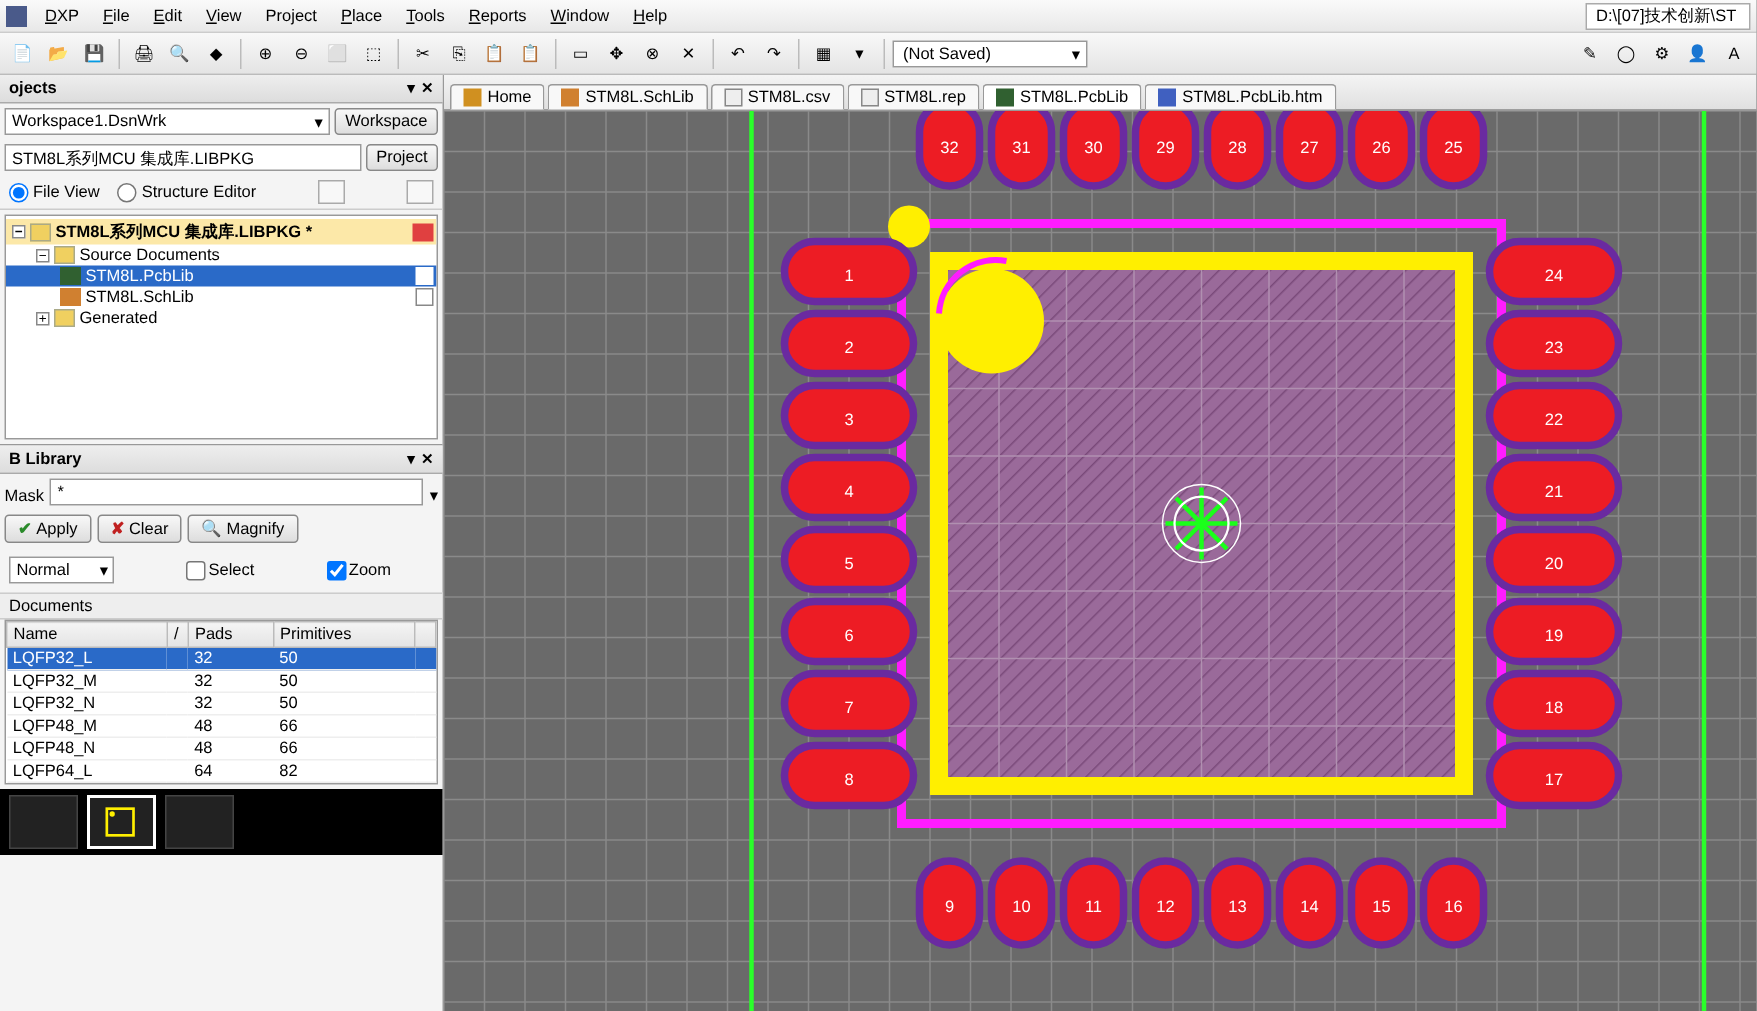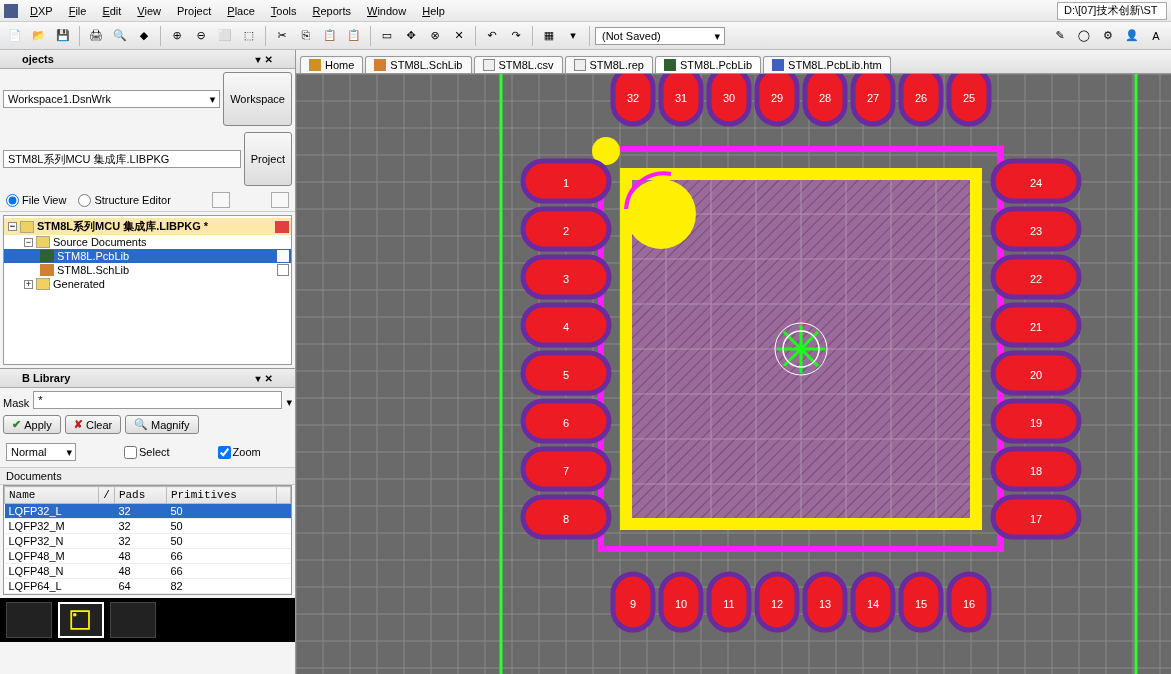--- a/index.html
+++ b/index.html
@@ -15,27 +15,27 @@
 .toolbar { height: 28px; background: linear-gradient(#f8f8f8,#e4e4e4); border-bottom: 1px solid #bbb; display: flex; align-items: center; padding: 0 4px; gap: 2px; }
 .toolbar .btn { width: 22px; height: 22px; border: 1px solid transparent; display: flex; align-items: center; justify-content: center; cursor: pointer; border-radius: 2px; }
 .toolbar .sep { width: 1px; height: 20px; background: #bbb; margin: 0 3px; }
 .toolbar .combo { border: 1px solid #999; background: #fff; padding: 2px 20px 2px 6px; min-width: 130px; position: relative; }
 .toolbar .combo::after { content: "▾"; position: absolute; right: 4px; }
 
 .main { display: flex; height: calc(100% - 50px); }
 
 .leftpane { width: 296px; background: #f4f4f4; border-right: 1px solid #999; display: flex; flex-direction: column; }
 
-.panel-hdr { background: linear-gradient(#eee,#ddd); border-bottom: 1px solid #aaa; padding: 3px 22px; font-weight: bold; display: flex; align-items: center; }
+.panel-hdr { background: linear-gradient(#eee,#ddd); border-bottom: 1px solid #aaa; padding: 3px 6px; font-weight: bold; display: flex; align-items: center; }
 .panel-hdr .sp { flex: 1; }
 .panel-hdr .ctrl { margin-left: 4px; cursor: pointer; font-size: 10px; }
 
 .proj-top { padding: 3px; display: flex; gap: 3px; align-items: center; }
 .proj-top input, .proj-top .combo2 { flex: 1; border: 1px solid #999; padding: 2px 4px; background: #fff; }
-.proj-top button { border: 1px solid #888; background: linear-gradient(#f8f8f8,#ddd); padding: 20px 6px; border-radius: 3px; cursor: pointer; }
+.proj-top button { border: 1px solid #888; background: linear-gradient(#f8f8f8,#ddd); padding: 2px 6px; border-radius: 3px; cursor: pointer; }
 
 .radios { padding: 3px 6px; display: flex; gap: 12px; align-items: center; border-bottom: 1px solid #ccc; }
 .radios label { display: flex; align-items: center; gap: 3px; }
 .radios .mini { width: 18px; height: 16px; border: 1px solid #aaa; background: #f8f8f8; margin-left: auto; }
 
 .tree { flex: 0 0 150px; background: #fff; border: 1px solid #999; margin: 3px; overflow: auto; padding: 2px 0; }
 .tree .node { padding: 1px 2px 1px 4px; display: flex; align-items: center; gap: 3px; white-space: nowrap; }
 .tree .node.root { background: #fce8a8; font-weight: bold; }
 .tree .node.sel { background: #2a6ac8; color: #fff; }
 .tree .ind1 { padding-left: 20px; }
@@ -59,21 +59,21 @@
 
 .optrow { padding: 3px 6px; display: flex; gap: 8px; align-items: center; }
 .optrow .combo2 { border: 1px solid #999; padding: 2px 16px 2px 4px; background: #fff; position: relative; min-width: 70px; }
 .optrow .combo2::after { content: "▾"; position: absolute; right: 3px; }
 .optrow label { display: flex; align-items: center; gap: 2px; margin-left: 40px; }
 
 .comp-hdr { background: #eee; padding: 2px 6px; border-top: 1px solid #ccc; border-bottom: 1px solid #ccc; }
 
 .table { flex: 1; overflow: auto; background: #fff; border: 1px solid #999; margin: 0 3px 3px 3px; }
 .table table { width: 100%; border-collapse: collapse; }
-.table th { background: linear-gradient(#f4f4f4,#e4e4e4); border: 1px solid #bbb; padding: 2px 4px; text-align: left; font-weight: normal; font-family: Liberation Mono, monospace; }
+.table th { background: linear-gradient(#f4f4f4,#e4e4e4); border: 1px solid #bbb; padding: 2px 4px; text-align: left; font-weight: normal; }
 .table td { padding: 1px 4px; border-bottom: 1px solid #eee; }
 .table tr.sel td { background: #2a6ac8; color: #fff; }
 
 .thumb-strip { height: 44px; background: #000; display: flex; align-items: center; padding: 0 6px; gap: 6px; }
 .thumb { width: 46px; height: 36px; border: 1px solid #444; background: #222; position: relative; }
 .thumb.active { border: 2px solid #fff; }
 .thumb svg { width: 100%; height: 100%; }
 
 .rightpane { flex: 1; display: flex; flex-direction: column; background: #666; }
 

